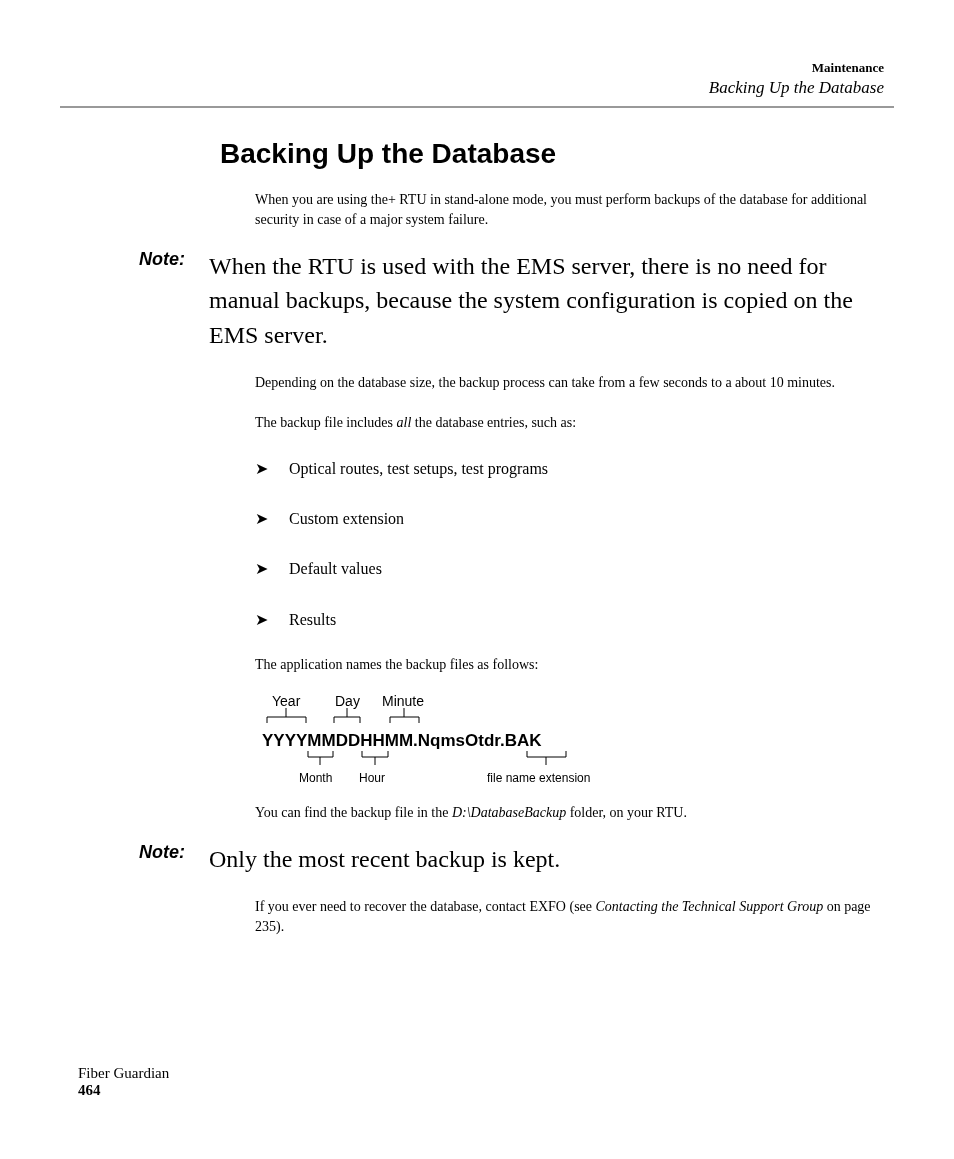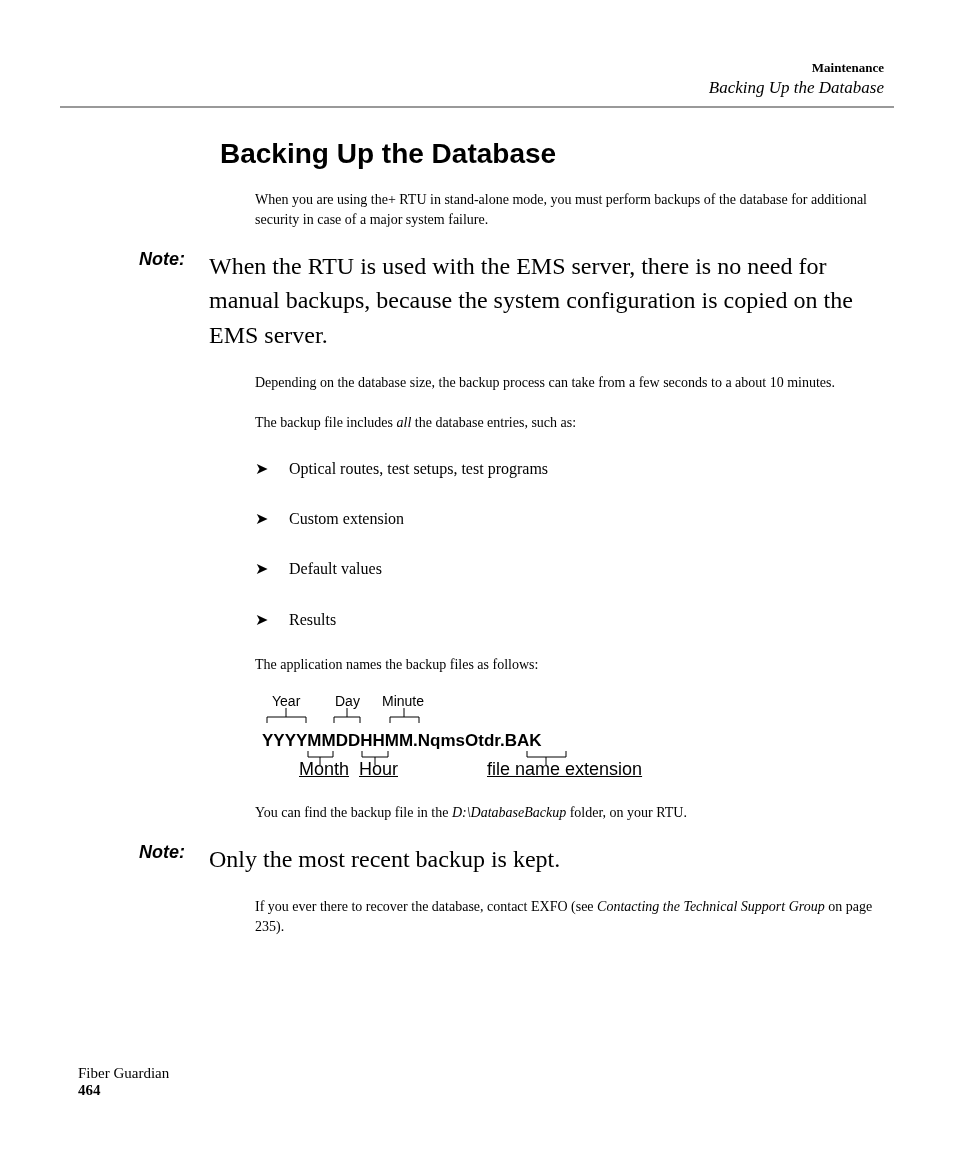--- a/index.html
+++ b/index.html
@@ -100,23 +100,22 @@
   }
   .diag-top-label {
     position: absolute;
     font-family: Arial, Helvetica, sans-serif;
     font-size: 14px;
     top: 0;
   }
   .diag-bot-label {
     position: absolute;
     font-family: Arial, Helvetica, sans-serif;
-    font-size: 18px;
-    top: 66px;
-    text-decoration: underline;
+    font-size: 12px;
+    top: 78px;
   }
   .diag-main {
     position: absolute;
     top: 38px;
     left: 0;
     font-family: Arial, Helvetica, sans-serif;
     font-weight: 700;
     font-size: 17px;
     white-space: pre;
   }
@@ -205,20 +204,20 @@
   <p class="body-text">
     <span>You can find the backup file in the </span><span class="emph">D:\DatabaseBackup</span><span> folder, on your RTU.</span>
   </p>
 
   <div class="note-row">
     <div class="note-label">Note:</div>
     <div class="note-text">Only the most recent backup is kept.</div>
   </div>
 
   <p class="body-text">
-    <span>If you ever there to recover the database, contact EXFO (see </span><span class="emph">Contacting the Technical Support Group</span><span> on page 235).</span>
+    <span>If you ever need to recover the database, contact EXFO (see </span><span class="emph">Contacting the Technical Support Group</span><span> on page 235).</span>
   </p>
 
   <div class="footer">
     <span>Fiber Guardian</span>
     <span class="footer-right">464</span>
   </div>
 </div>
 
 </body></html>

